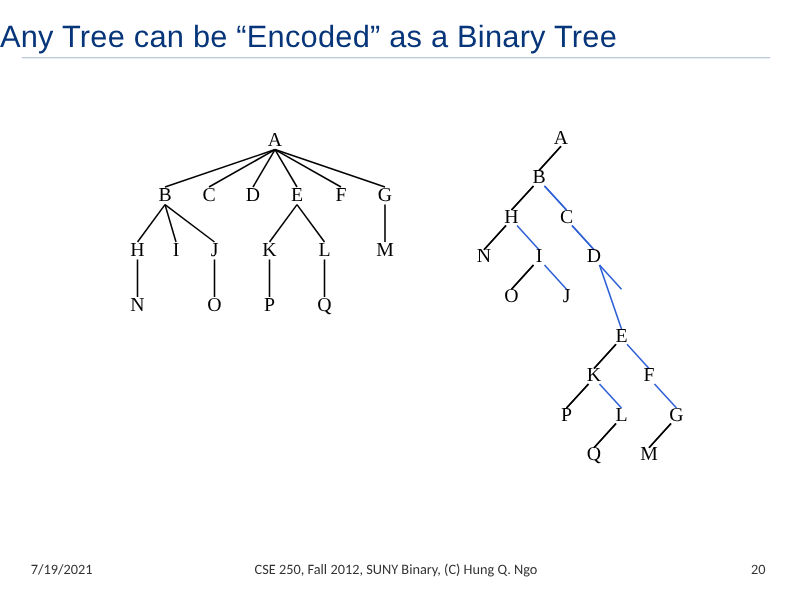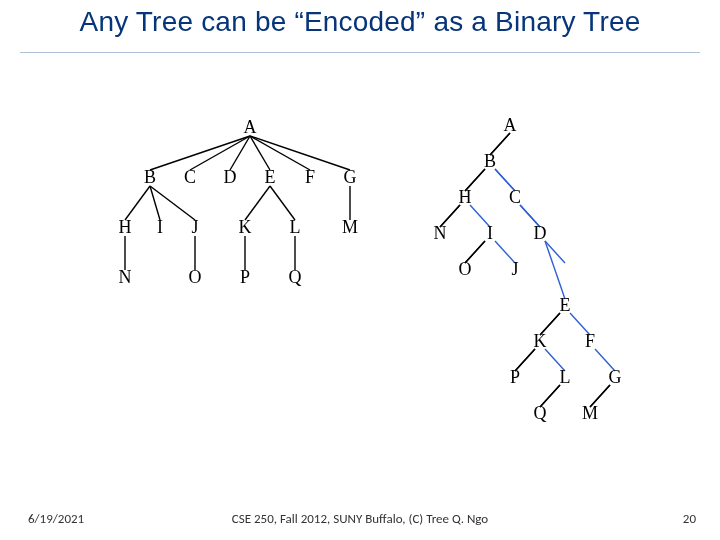--- a/index.html
+++ b/index.html
@@ -1,17 +1,17 @@
 <!DOCTYPE html>
 <html><head>
 <meta charset="utf-8">
 <style>
   html,body{margin:0;padding:0;width:720px;height:540px;background:#fff;font-family:"Times New Roman",Times,serif;color:#000;}
   .slide{position:relative;width:720px;height:540px;}
-  .title{position:absolute;left:0;width:720px;top:6px;text-align:center;font-family:Arial,Helvetica,sans-serif;color:#06357a;font-size:28px;letter-spacing:0.2px;}
+  .title{position:absolute;left:0;width:720px;top:18px;text-align:left;font-family:Arial,Helvetica,sans-serif;color:#06357a;font-size:28px;letter-spacing:0.2px;}
   .title-underline{position:absolute;left:20px;right:20px;top:52px;height:1px;background:#b0c0d8;}
   .footer{position:absolute;left:0;right:0;bottom:14px;font-family:Calibri,Arial,sans-serif;font-size:13px;color:#333;}
   .footer .date{position:absolute;left:28px;bottom:0;}
   .footer .center{position:absolute;left:0;right:0;text-align:center;bottom:0;}
   .footer .num{position:absolute;right:24px;bottom:0;}
   .tree{position:absolute;}
   .tree svg{position:absolute;left:0;top:0;}
   .node{position:absolute;font-size:18px;transform:translate(-50%,-50%);white-space:nowrap;}
   
   .left-tree{left:115px;top:115px;width:270px;height:220px;}
@@ -122,17 +122,17 @@
     <span class="node" style="left:125px;top:226px;">K</span>
     <span class="node" style="left:175px;top:226px;">F</span>
     <span class="node" style="left:100px;top:262px;">P</span>
     <span class="node" style="left:150px;top:262px;">L</span>
     <span class="node" style="left:200px;top:262px;">G</span>
     <span class="node" style="left:125px;top:298px;">Q</span>
     <span class="node" style="left:175px;top:298px;">M</span>
   </div>
 
   <div class="footer">
-    <span class="date">6/19/2021</span>
-    <span class="center">CSE 250, Fall 2012, SUNY Buffalo, (C) Tree Q. Ngo</span>
+    <span class="date">7/19/2021</span>
+    <span class="center">CSE 250, Fall 2012, SUNY Binary, (C) Hung Q. Ngo</span>
     <span class="num">20</span>
   </div>
 </div>
 
 </body></html>

